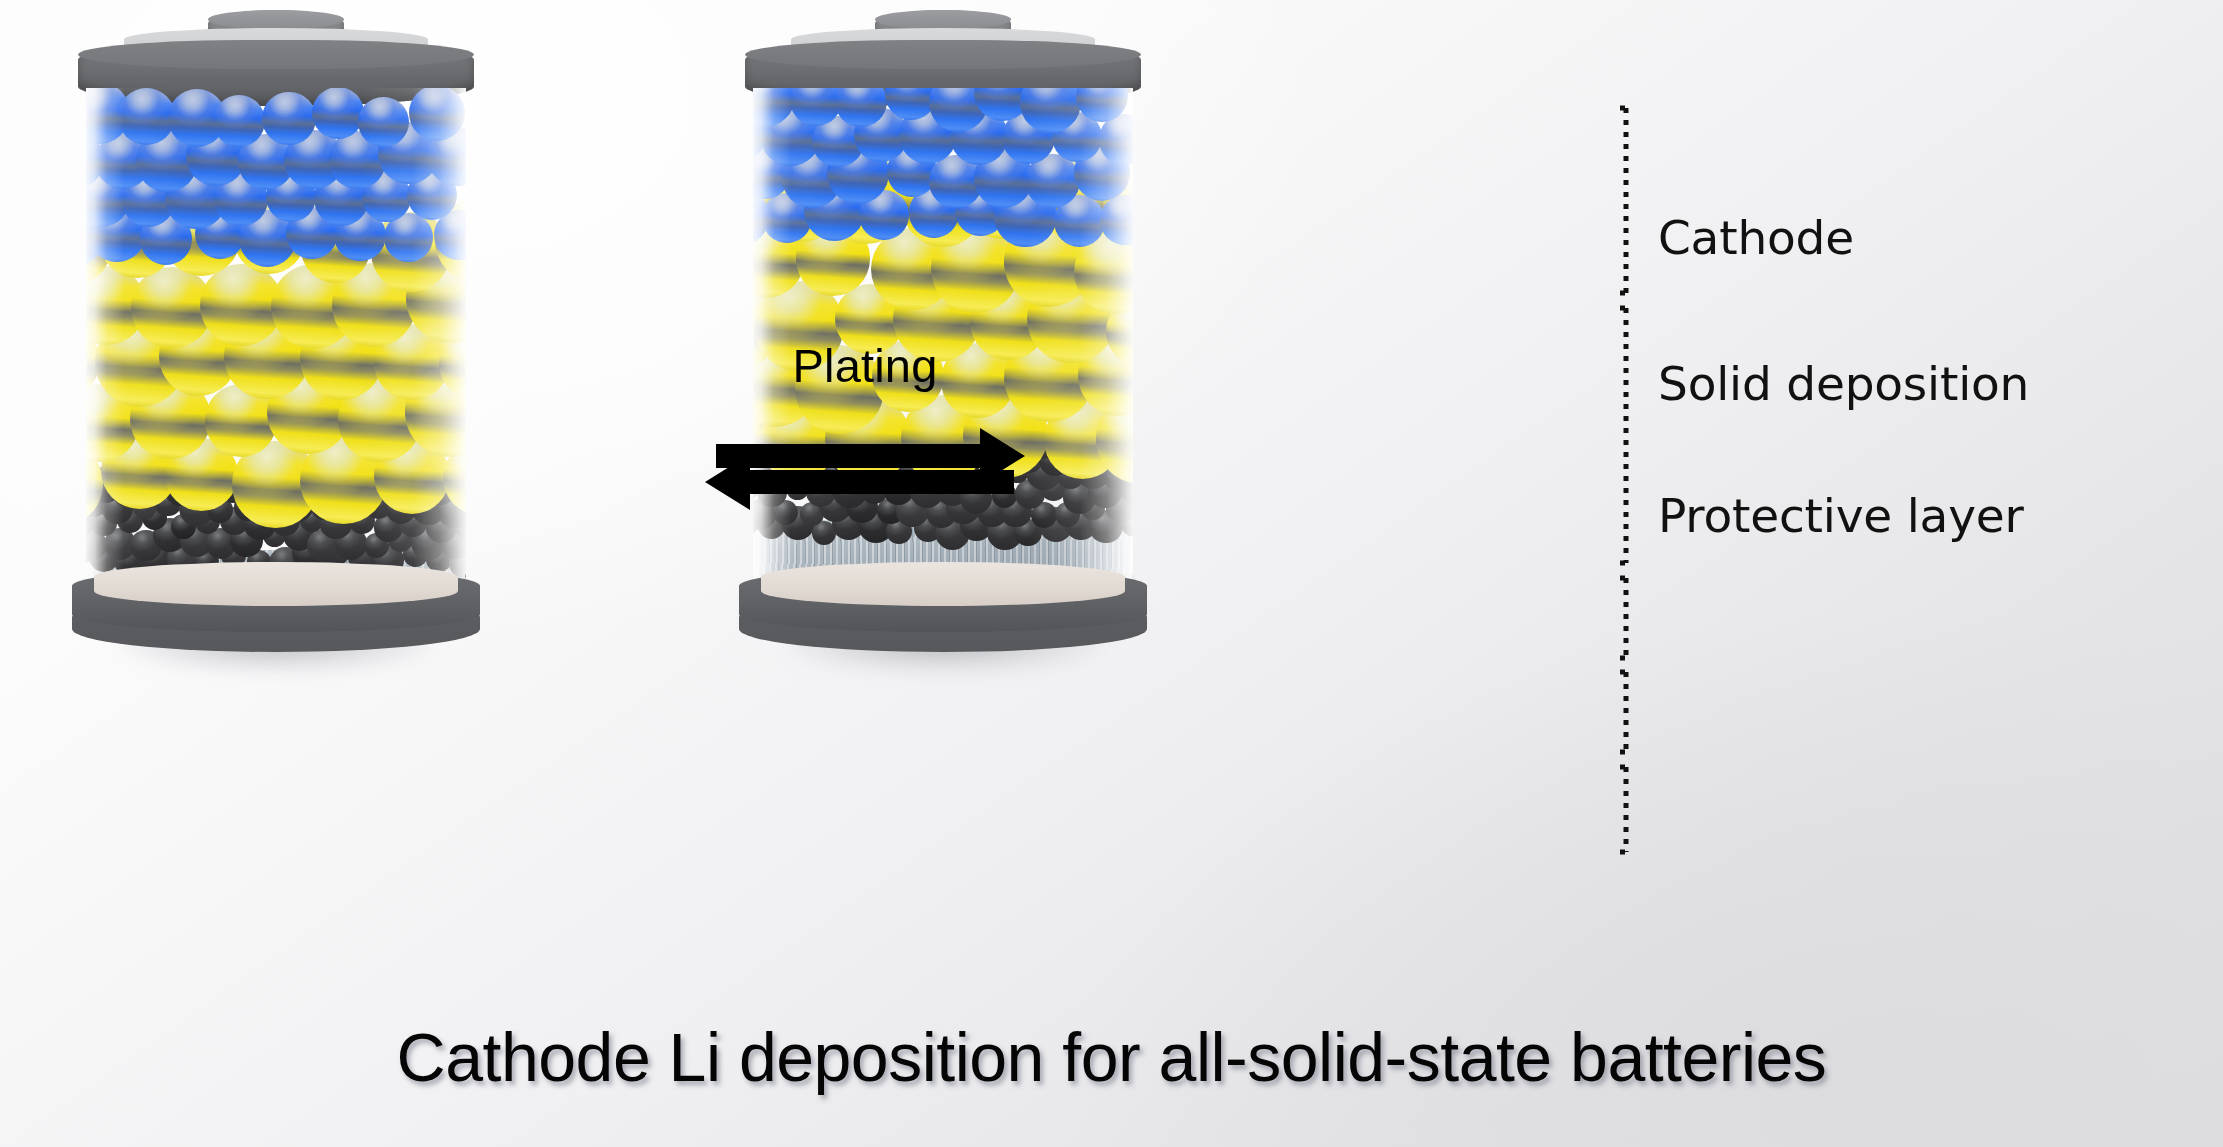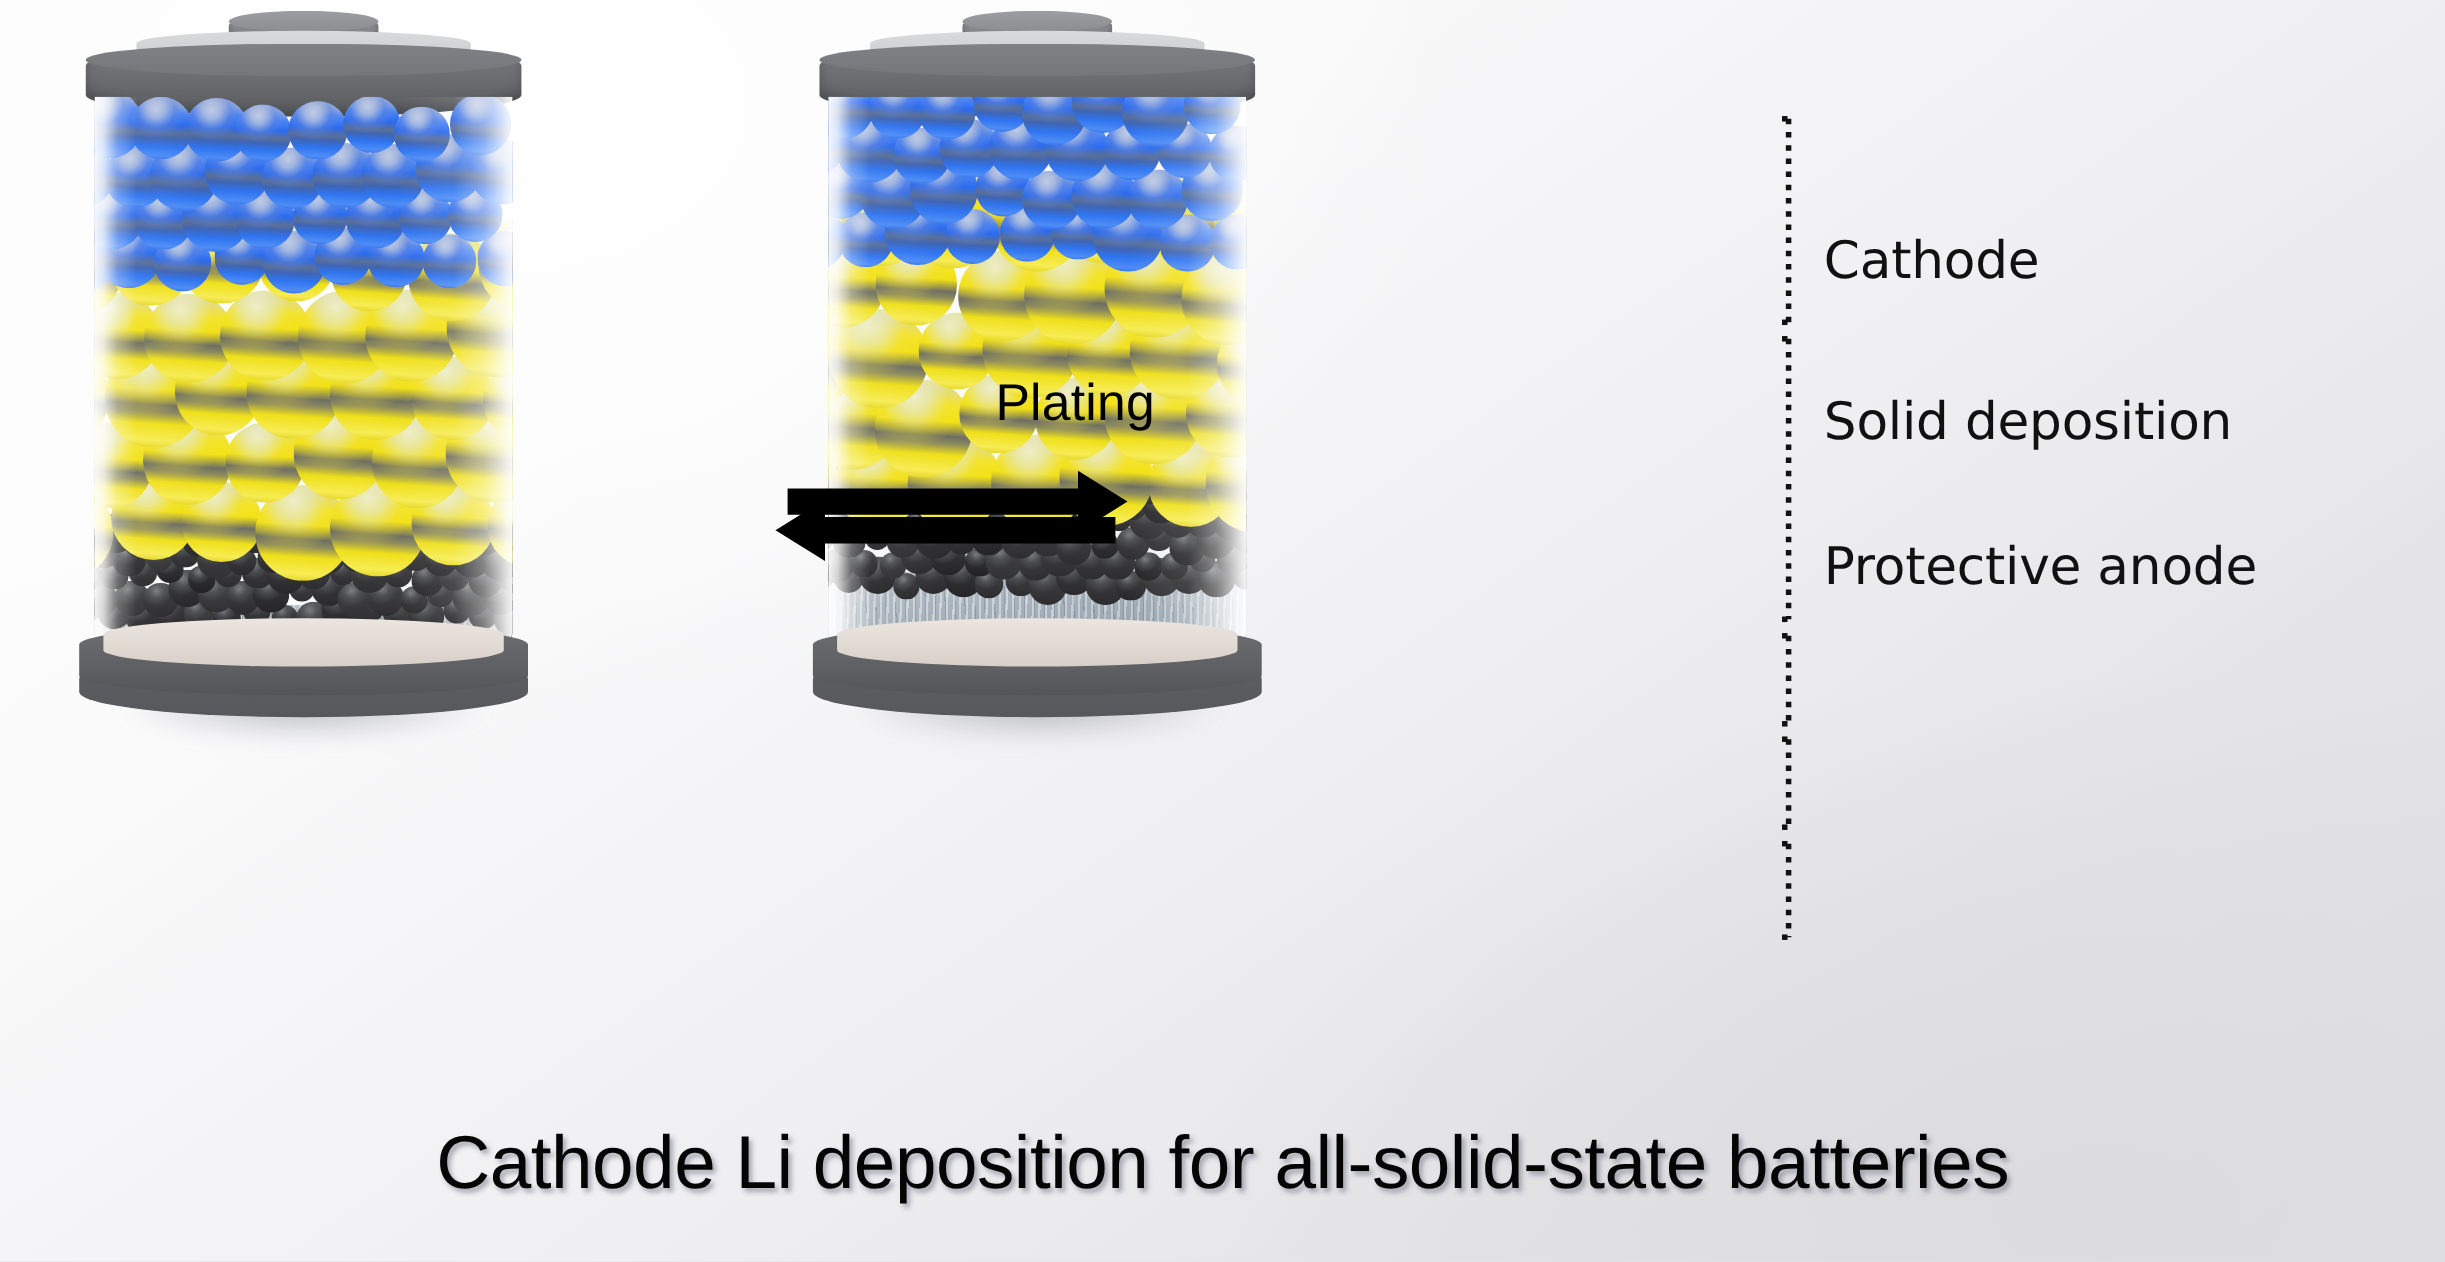--- a/index.html
+++ b/index.html
@@ -71,21 +71,21 @@
   
   .base-ring{position:absolute;border-radius:50%/28%;
     background:linear-gradient(180deg,#6c6e71 0%,#636568 40%,#5a5c5f 75%,#525457 100%);}
   .base-top{position:absolute;border-radius:50%/34%;
     background:linear-gradient(180deg,#ece5df 0%,#e2dbd4 55%,#d6cec7 100%);}
   .base-bot{position:absolute;border-radius:50%/40%;
     background:linear-gradient(180deg,#5e6063 0%,#56585b 100%);}
 
   
   .arrowbox{position:absolute;}
-  .arrowlabel{position:absolute;text-align:right;color:#000;
+  .arrowlabel{position:absolute;text-align:center;color:#000;
     font-family:"Liberation Sans",sans-serif;font-size:47px;letter-spacing:.2px;white-space:nowrap;}
 
   
   .legend{position:absolute;}
   .legend-label{position:absolute;white-space:nowrap;color:#111;
     font-family:"DejaVu Sans",sans-serif;font-size:47px;font-weight:400;letter-spacing:-.2px;}
 
   
   .caption{position:absolute;left:0;right:0;text-align:center;color:#050505;
     font-family:"Liberation Sans",sans-serif;font-size:68px;letter-spacing:-.5px;
@@ -472,17 +472,17 @@
         <line x1="20" y1="592" x2="32" y2="592"></line>
         <line x1="20" y1="672" x2="32" y2="672"></line>
 
         <line x1="26" y1="687" x2="26" y2="772"></line>
         <line x1="20" y1="687" x2="32" y2="687"></line>
         <line x1="20" y1="772" x2="32" y2="772"></line>
       </g>
     </svg>
     <div class="legend-label" style="left:58px;top:98px;margin-top:32px;">Cathode</div>
     <div class="legend-label" style="left:58px;top:276px;">Solid deposition</div>
-    <div class="legend-label" style="left:58px;top:408px;">Protective anode</div>
+    <div class="legend-label" style="left:58px;top:408px;">Protective layer</div>
   </div>
 
   <div class="caption" style="top:1018px;">Cathode Li deposition for all-solid-state batteries</div>
 </div>
 
 </body></html>

